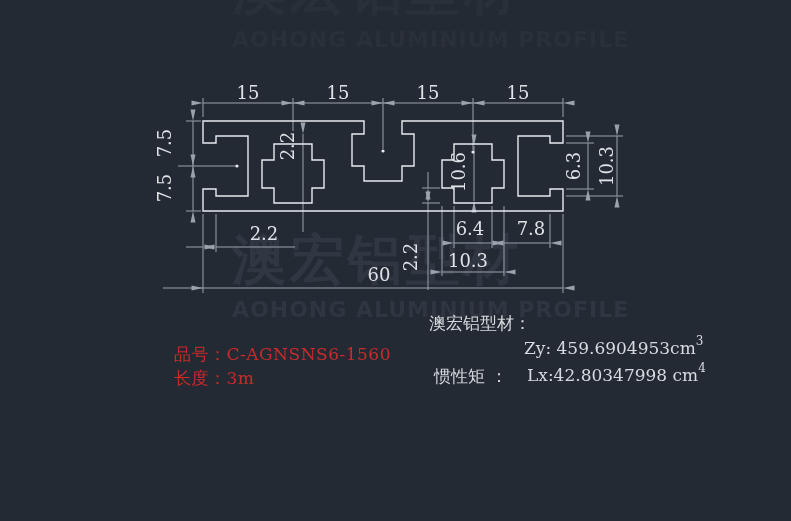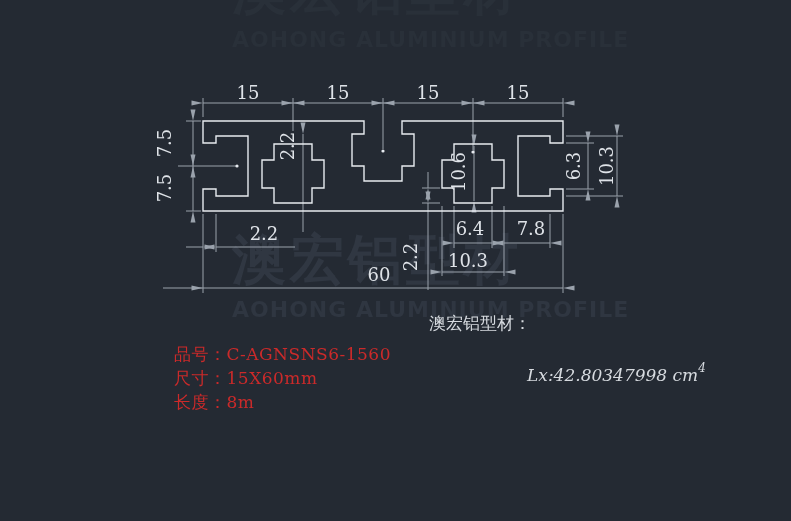--- a/index.html
+++ b/index.html
@@ -24,21 +24,21 @@
              letter-spacing:0.5px;white-space:nowrap;margin-top:43px;}
   .red-row{height:24px;}
 
   
   .props{position:absolute;color:#d6dadf;font-size:17px;white-space:nowrap;}
   .props sup{font-size:12px;position:relative;top:-2px;}
   .p-inertia-label{left:429px;top:312px;}
   .p-zx{left:532px;top:310px;}
   .p-zy{left:524px;top:336px;}
   .p-moment-label{left:434px;top:365px;}
-  .p-lx{left:527px;top:363px;font-style:italic;}
+  .p-lx{left:527px;top:363px;}
   .p-ly{left:536px;top:388px;}
 </style>
 </head>
 <body>
 
 <div class="stage">
 
   <div class="wm wm-top">
     <div class="wm-cn">澳宏铝型材</div>
     <div class="wm-en">AOHONG ALUMINIUM PROFILE</div>
@@ -135,20 +135,21 @@
       <text class="dim" x="264" y="240">2.2</text>
       <text class="dim" x="470" y="235">6.4</text>
       <text class="dim" x="531" y="235">7.8</text>
       <text class="dim" x="468" y="267">10.3</text>
       <text class="dim" x="379" y="281">60</text>
     </g>
   </svg>
 
   <div class="red-block">
     <div class="red-row"><span>品号：</span><span>C-AGNSNS6-1560</span></div>
-    <div class="red-row"><span>尺寸：</span><span>15X60mm</span></div>
-    <div class="red-row"><span>长度：</span><span>8m</span></div>
+    <div class="red-row"><span>长度：</span><span>3m</span></div>
   </div>
 
   <div class="props p-inertia-label">澳宏铝型材：</div>
+  <div class="props p-zy"><span>Zy: 459.6904953cm</span><sup>3</sup></div>
+  <div class="props p-moment-label">惯性矩 ：</div>
   <div class="props p-lx"><span>Lx:42.80347998 cm</span><sup>4</sup></div>
 
 </div>
 
 </body></html>

